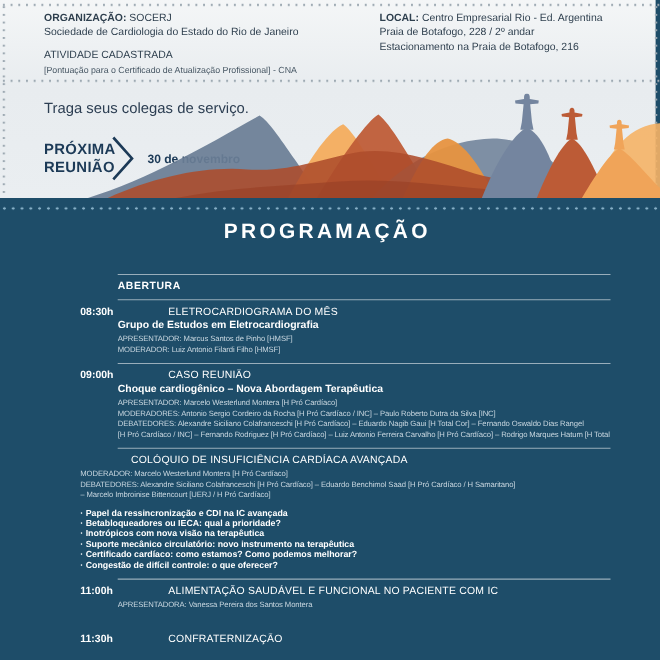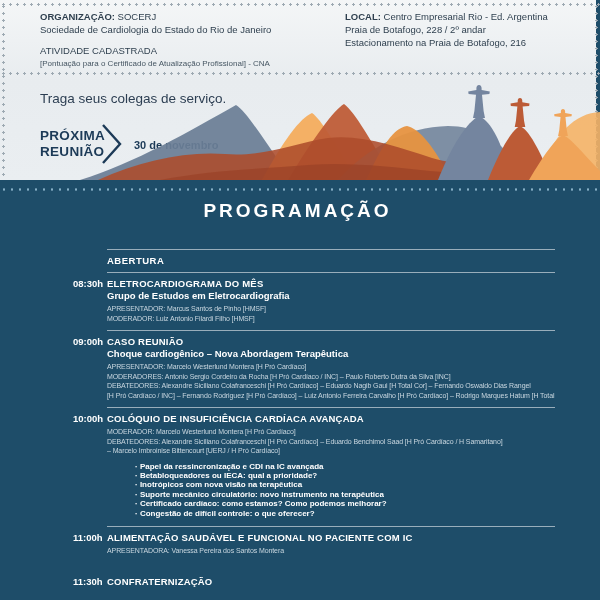--- a/index.html
+++ b/index.html
@@ -36,26 +36,26 @@
   .prog-title{position:absolute;left:0;top:200px;width:595px;text-align:center;margin:0;
     font-size:19px;font-weight:bold;letter-spacing:3px;color:#ffffff;top:20px;}
   .program-list{position:absolute;left:73px;top:69px;width:482px;}
   .rule{border-top:1px solid rgba(255,255,255,.55);margin-left:34px;height:0;}
   .section-head{margin-left:34px;padding:5px 0 6px;font-size:9.5px;font-weight:bold;letter-spacing:.5px;}
   .session{display:flex;padding:5px 0 7px;}
   .session.tight{padding:5px 0 8px;}
   .session.last{padding:14px 0 0;}
   .t{width:34px;flex-shrink:0;font-size:9.5px;font-weight:bold;line-height:12px;}
   .c{flex:1;overflow:hidden;}
-  .s-title{font-size:9.5px;font-weight:bold;line-height:12px;letter-spacing:.2px;white-space:nowrap;}
+  .s-title{font-size:9.5px;font-weight:normal;line-height:12px;letter-spacing:.2px;white-space:nowrap;margin-left:46px;}
   .s-sub{font-size:9.5px;font-weight:bold;line-height:12px;white-space:nowrap;}
   .s-detail{font-size:7px;line-height:9.5px;color:#c9d7e0;letter-spacing:-.1px;white-space:nowrap;margin-top:0;}
   .s-detail.first{margin-top:2px;}
   .bullets{margin-top:6px;}
-  .bullet{font-size:8px;font-weight:bold;line-height:9.4px;white-space:nowrap;margin-left:28px;}
+  .bullet{font-size:8px;font-weight:bold;line-height:9.4px;white-space:nowrap;}
   .bullet::before{content:"· ";}
 </style>
 </head>
 <body>
 
 <div class="page">
 
   <div class="light-area">
     <div class="dot-h" style="top:3px"></div>
     <div class="dot-h" style="top:72px"></div>
@@ -149,21 +149,20 @@
           <div class="s-sub">Choque cardiogênico – Nova Abordagem Terapêutica</div>
           <div class="s-detail first">APRESENTADOR: Marcelo Westerlund Montera [H Pró Cardíaco]</div>
           <div class="s-detail">MODERADORES: Antonio Sergio Cordeiro da Rocha [H Pró Cardíaco / INC] – Paulo Roberto Dutra da Silva [INC]</div>
           <div class="s-detail">DEBATEDORES: Alexandre Siciliano Colafranceschi [H Pró Cardíaco] – Eduardo Nagib Gaui [H Total Cor] – Fernando Oswaldo Dias Rangel</div>
           <div class="s-detail">[H Pró Cardíaco / INC] – Fernando Rodriguez [H Pró Cardíaco] – Luiz Antonio Ferreira Carvalho [H Pró Cardíaco] – Rodrigo Marques Hatum [H Total Cor]</div>
         </div>
       </div>
       <div class="rule"></div>
 
       <div class="session tight">
-        <div class="t">10:00h</div>
         <div class="c">
           <div class="s-title">COLÓQUIO DE INSUFICIÊNCIA CARDÍACA AVANÇADA</div>
           <div class="s-detail first">MODERADOR: Marcelo Westerlund Montera [H Pró Cardíaco]</div>
           <div class="s-detail">DEBATEDORES: Alexandre Siciliano Colafranceschi [H Pró Cardíaco] –  Eduardo Benchimol Saad [H Pró Cardíaco / H Samaritano]</div>
           <div class="s-detail">– Marcelo Imbroinise Bittencourt [UERJ / H Pró Cardíaco]</div>
           <div class="bullets">
             <div class="bullet">Papel da ressincronização e CDI na IC avançada</div>
             <div class="bullet">Betabloqueadores ou IECA: qual a prioridade?</div>
             <div class="bullet">Inotrópicos com nova visão na terapêutica</div>
             <div class="bullet">Suporte mecânico circulatório: novo instrumento na terapêutica</div>

